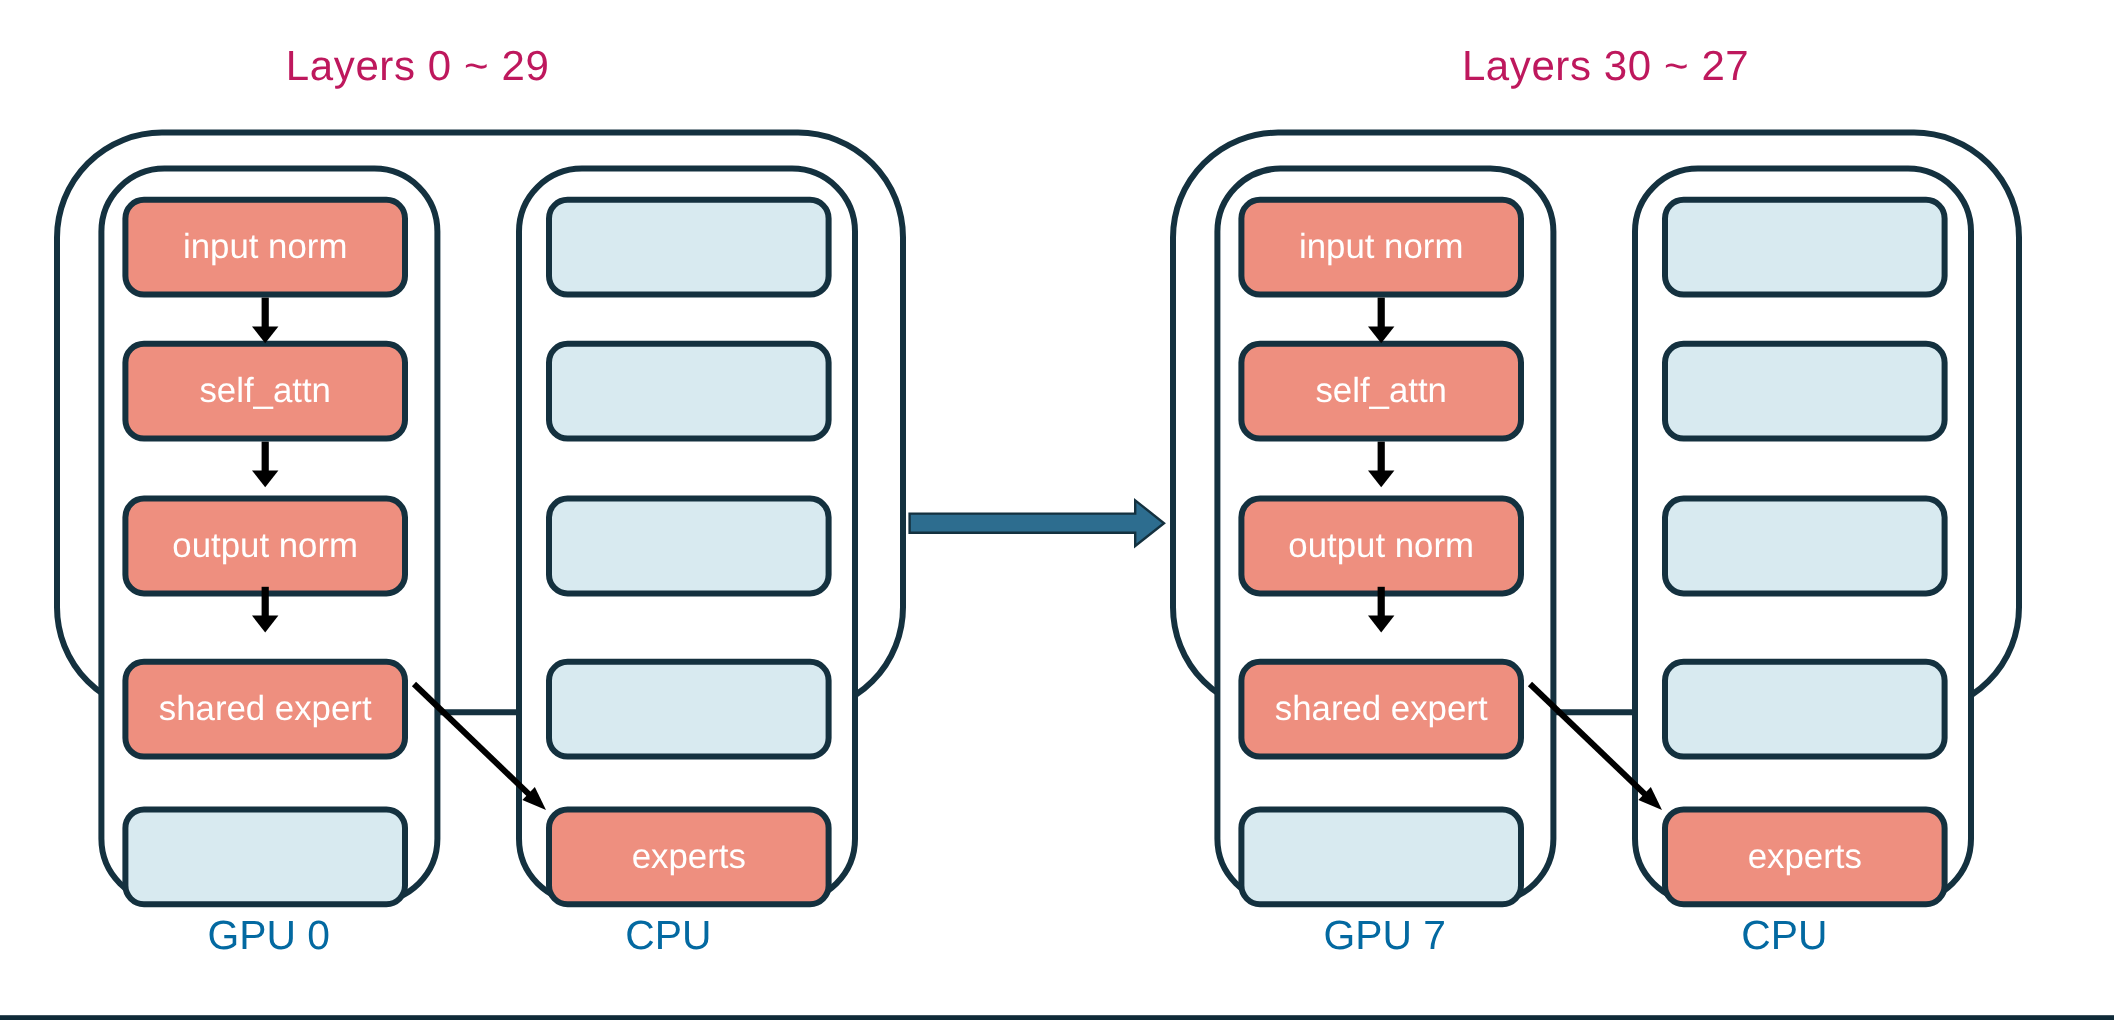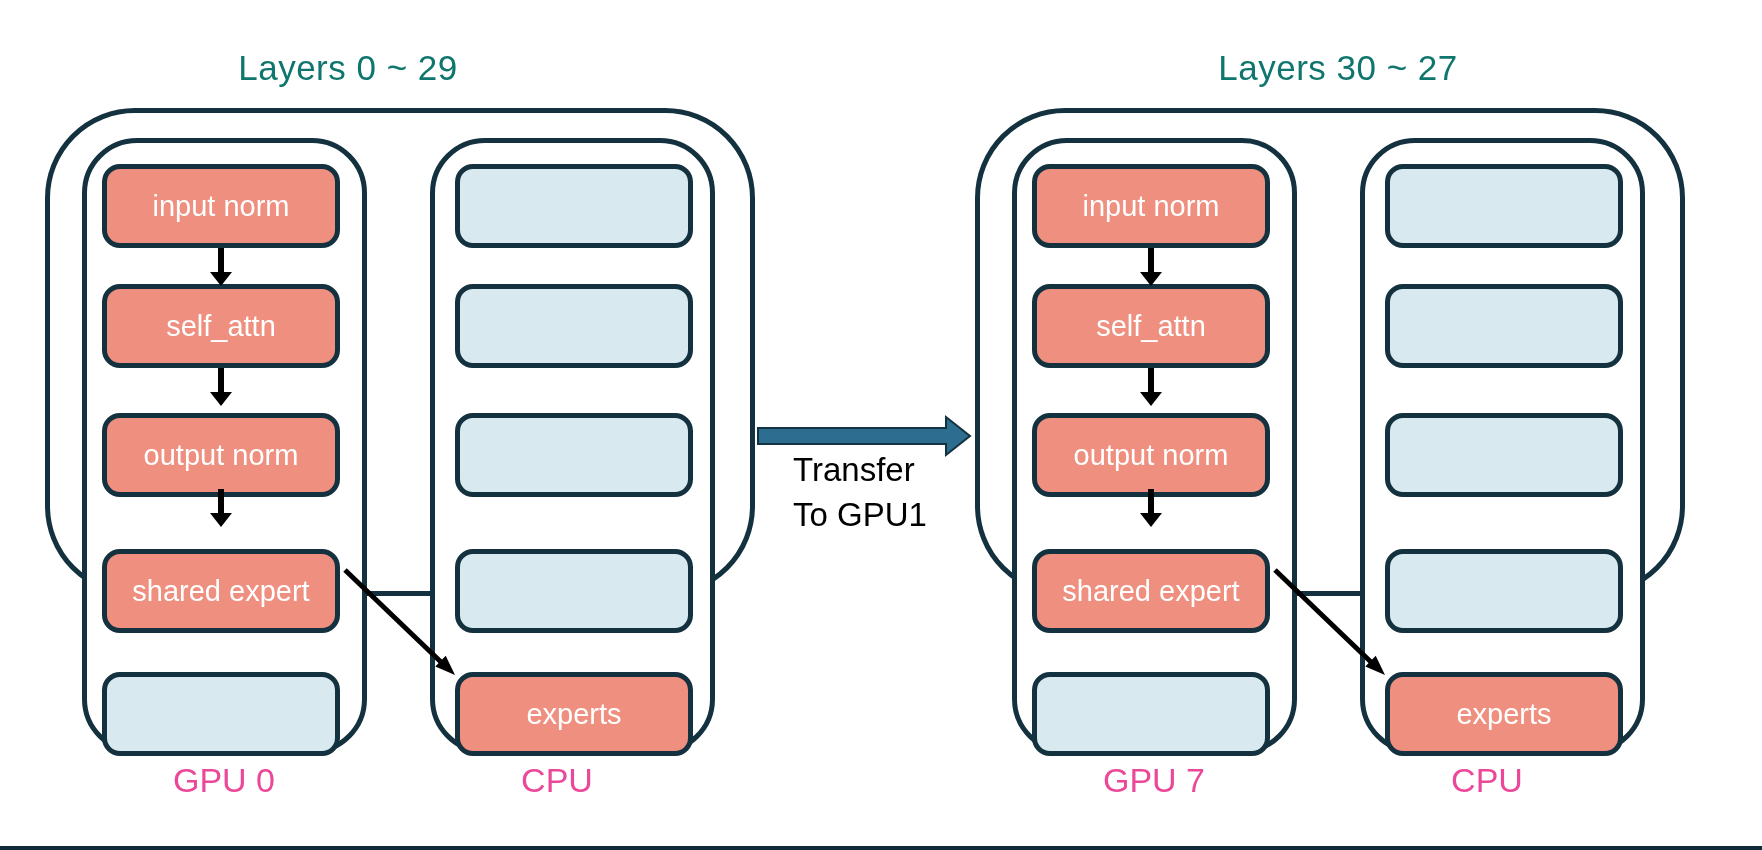--- a/index.html
+++ b/index.html
@@ -3,21 +3,21 @@
 <meta charset="utf-8">
 <style>
   html,body{margin:0;padding:0;background:#fff;}
   .canvas{
     position:relative;width:1762px;height:850px;background:#fff;overflow:hidden;
     font-family:"Liberation Sans",sans-serif;
     --teal:#14313F;--salmon:#EE8F7F;--lblue:#D8EAF0;--arrowblue:#2D6D8F;--bar:#0F2A38;
   }
   .diagram-title{
     position:absolute;top:36px;transform:translateX(-50%);
-    font-size:35px;color:#0f766e;white-space:nowrap;font-weight:500;letter-spacing:.5px;margin-top:12px;
+    font-size:35px;color:#be185d;white-space:nowrap;font-weight:500;letter-spacing:.5px;
   }
   .t0{left:348px}.t1{left:1338px}
   .group{
     position:absolute;top:108px;width:710px;height:488px;background:#fff;
     border:5px solid var(--teal);border-radius:90px;box-sizing:border-box;
   }
   .g0{left:45px}.g1{left:975px}
   .inner{
     position:absolute;top:25px;width:285px;height:616px;
     border:5px solid var(--teal);border-radius:55px;box-sizing:border-box;background:#fff;
@@ -36,21 +36,21 @@
   .varrow{position:absolute;left:155px;width:32px;height:38px}
   .va0{top:135px}.va1{top:255px}.va2{top:376px}
   .varrow .shaft{position:absolute;left:13px;top:0;width:6px;height:26px;background:#000}
   .varrow .head{
     position:absolute;left:5px;top:24px;width:0;height:0;
     border-left:11px solid transparent;border-right:11px solid transparent;border-top:14px solid #000;
   }
   .diag-arrow{position:absolute;left:290px;top:452px;width:120px;height:115px}
   .col-label{
     position:absolute;top:647px;transform:translateX(-50%);
-    font-size:34px;color:#ec4899;white-space:nowrap;font-weight:500;line-height:40px;
+    font-size:34px;color:#0369a1;white-space:nowrap;font-weight:500;line-height:40px;
   }
   .gpu-label{left:174px}.cpu-label{left:507px}
   .transfer-arrow{position:absolute;left:755px;top:410px;width:220px;height:60px}
   .transfer-label{position:absolute;left:793px;top:447px;font-size:33px;line-height:45px;color:#000;white-space:nowrap}
   .bottom-bar{position:absolute;left:0;top:846px;width:1762px;height:4px;background:var(--bar)}
 </style>
 </head>
 <body>
 
 <div class="canvas" style="--teal: #14313F; --salmon: #EE8F7F; --lblue: #D8EAF0; --arrowblue: #2D6D8F; --bar: #0F2A38;">
@@ -92,24 +92,20 @@
       <polygon points="115,110 95.3,101.6 105.7,90.8" fill="#000"></polygon>
     </svg>
 
     <div class="col-label gpu-label">GPU 0</div>
     <div class="col-label cpu-label">CPU</div>
   </div>
 
   <svg class="transfer-arrow" viewBox="0 0 220 60">
     <polygon points="3,18 191,18 191,7 215,26 191,45 191,34 3,34" fill="#2D6D8F" stroke="#14313F" stroke-width="2"></polygon>
   </svg>
-  <div class="transfer-label">
-    <div>Transfer</div>
-    <div>To GPU1</div>
-  </div>
 
   <div class="group g1">
     <div class="inner gpu"></div>
     <div class="inner cpu"></div>
 
     <div class="box gx salmon row0">input norm</div>
     <div class="box gx salmon row1">self_attn</div>
     <div class="box gx salmon row2">output norm</div>
     <div class="box gx salmon row3">shared expert</div>
     <div class="box gx blue row4"></div>

